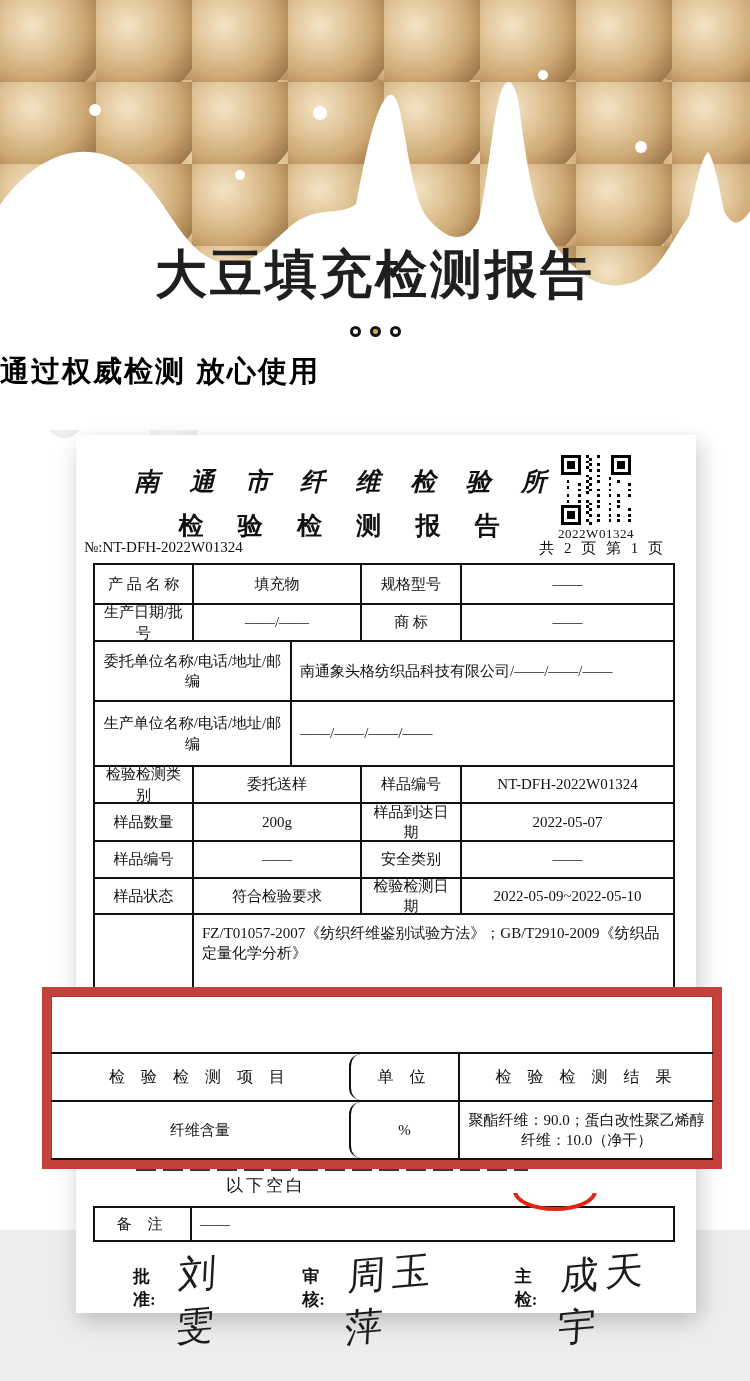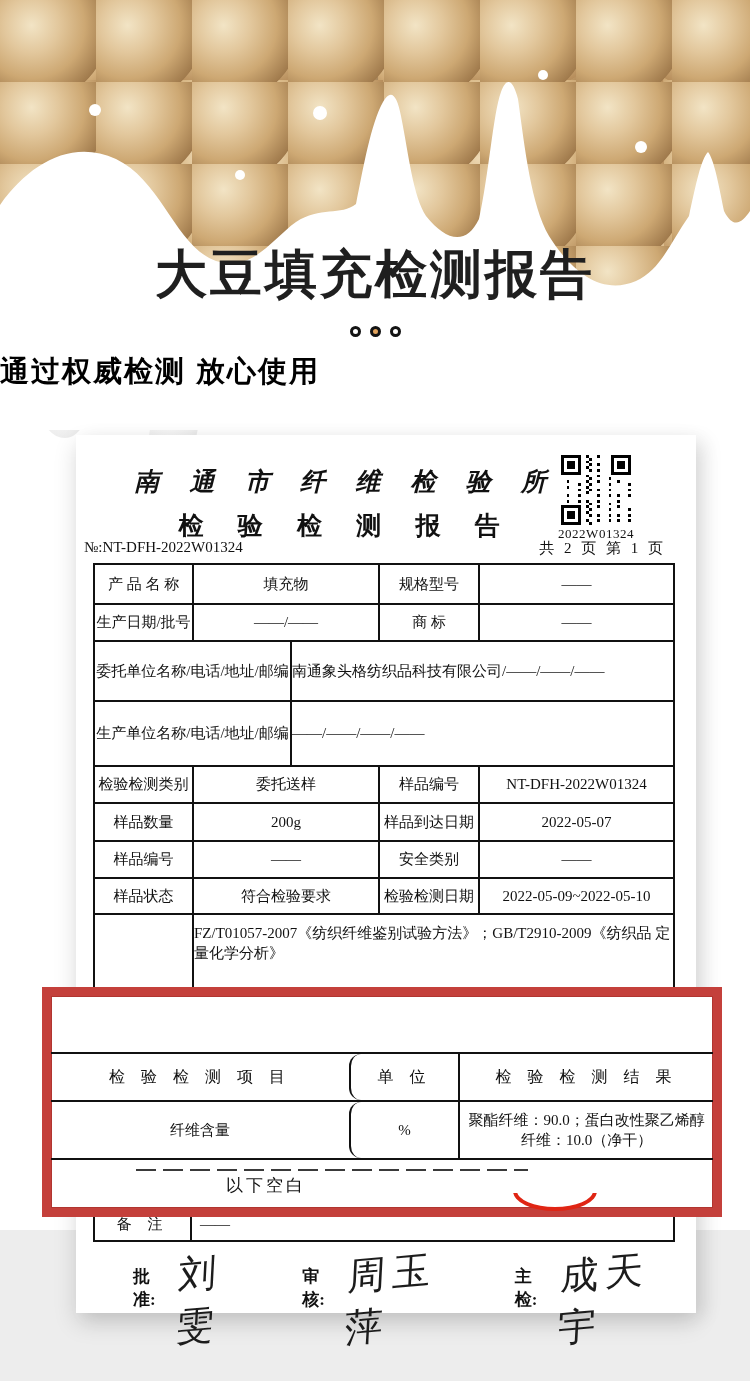--- a/index.html
+++ b/index.html
@@ -48,43 +48,43 @@
   .doc-title { position:absolute; top:74px; left:0; width:540px; text-align:center; font-size:25px; font-weight:700; letter-spacing:14px; }
   .qr-wrap { position:absolute; top:20px; left:477px; width:86px; text-align:center; }
   .qr-wrap svg { display:block; width:70px; height:70px; margin:0 auto; }
   .qr-label { font-size:13px; letter-spacing:.5px; margin-top:1px; }
   .meta-row { position:absolute; top:104px; left:8px; width:582px; display:flex; justify-content:space-between; font-size:15px; }
   .meta-pages { letter-spacing:3px; }
   
   .main-table { position:absolute; left:17px; top:128px; width:582px; border:2px solid #111; border-bottom-width:2px; }
   .tr { display:flex; border-top:2px solid #111; }
   .tr:first-child { border-top:none; }
-  .td { display:flex; align-items:center; justify-content:center; text-align:center; font-size:15px; padding:2px 0; border-left:2px solid #111; line-height:1.35; }
+  .td { display:flex; align-items:center; justify-content:center; text-align:center; font-size:15px; padding:2px 8px; border-left:2px solid #111; line-height:1.35; }
   .td:first-child { border-left:none; }
   .td.left { justify-content:flex-start; text-align:left; }
-  .c1 { width:97px; } .c2 { width:186px; } .c3 { width:100px; } .c4 { width:210px; flex:1; }
+  .c1 { width:97px; } .c2 { width:168px; } .c3 { width:100px; } .c4 { width:210px; flex:1; }
   .w-label { width:195px; } .w-value { flex:1; }
   .r1 { height:38px; } .r2 { height:37px; } .r3 { height:60px; } .r4 { height:65px; }
   .r5 { height:37px; } .r6 { height:38px; } .r7 { height:37px; } .r8 { height:36px; }
   .r9 { height:80px; }
   .r9 .td { align-items:flex-start; padding-top:8px; }
   .std-cell { font-size:15px; }
   
   .remark-box { position:absolute; left:17px; top:771px; width:582px; height:36px; border:2px solid #111; display:flex; }
   .remark-label { width:97px; border-right:2px solid #111; display:flex; align-items:center; justify-content:center; font-size:15px; letter-spacing:6px; }
   .remark-value { flex:1; display:flex; align-items:center; padding-left:8px; font-size:15px; }
   .sig-row { position:absolute; left:17px; top:812px; width:582px; display:flex; align-items:flex-start; }
   .sig-group { display:flex; align-items:flex-start; }
   .sig-label { font-size:17px; font-weight:700; margin-top:18px; }
   .sig-name  { font-size:38px; font-family:"DejaVu Serif","Liberation Serif",serif; font-weight:400;
                letter-spacing:7px; transform:rotate(-5deg) skewX(-8deg); color:#1c1c1c; margin-left:10px; }
   .g1 { margin-left:40px; } .g2 { margin-left:48px; } .g3 { margin-left:52px; }
   
   .redbox {
-    position:absolute; left:42px; top:987px; width:680px; height:230px; z-index:10;
+    position:absolute; left:42px; top:987px; width:680px; height:182px; z-index:10;
     background:#ffffff; border:9px solid #c4403b; box-shadow:inset 0 0 0 1px #b13530;
     font-family:"Liberation Serif","DejaVu Serif",serif; color:#111;
   }
   .redbox-spacer { height:56px; }
   .result-table { border:2px solid #111; border-left:none; border-right:none; width:100%; }
   .result-table .rtr { display:flex; }
   .result-table .rtr.head { border-bottom:2px solid #111; }
   .rtd { display:flex; align-items:center; justify-content:center; text-align:center; font-size:16px; border-left:2px solid #111; padding:3px 6px; line-height:1.35; }
   .rtd:first-child { border-left:none; }
   .rc1 { width:45%; } .rc2 { width:16.5%;border-radius:12px; } .rc3 { width:38.5%; }

